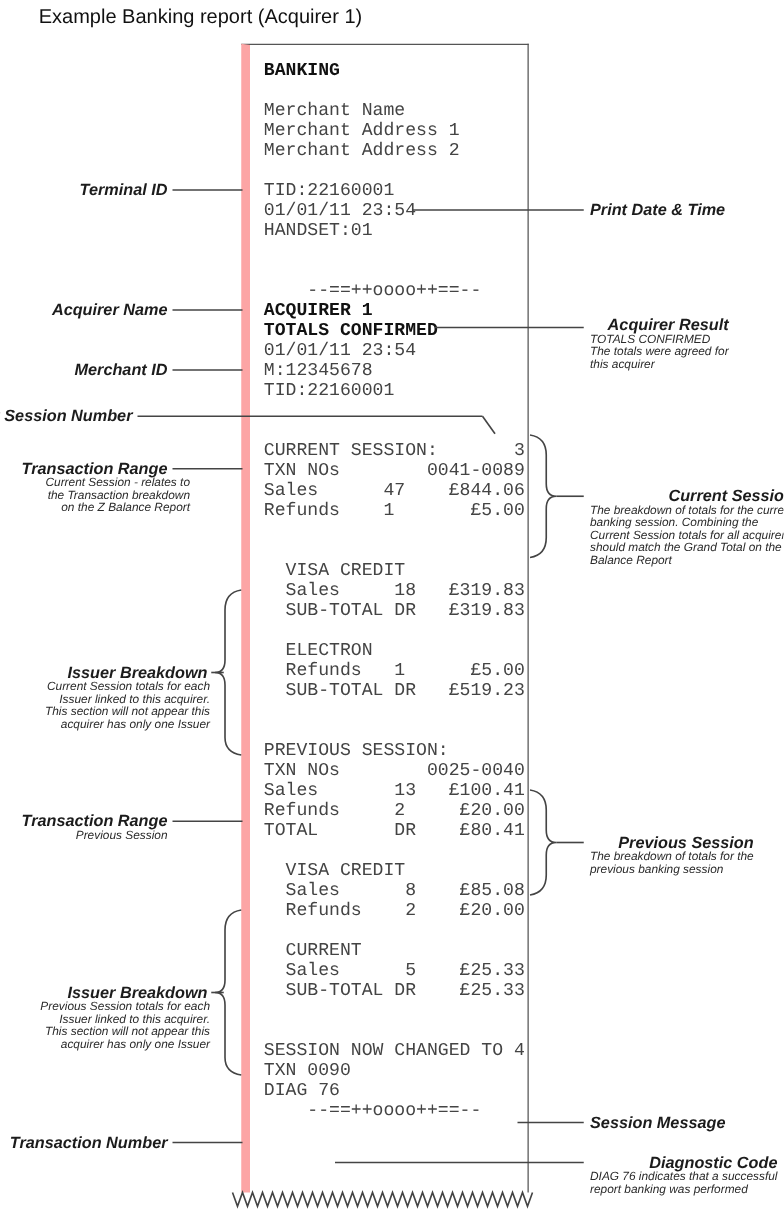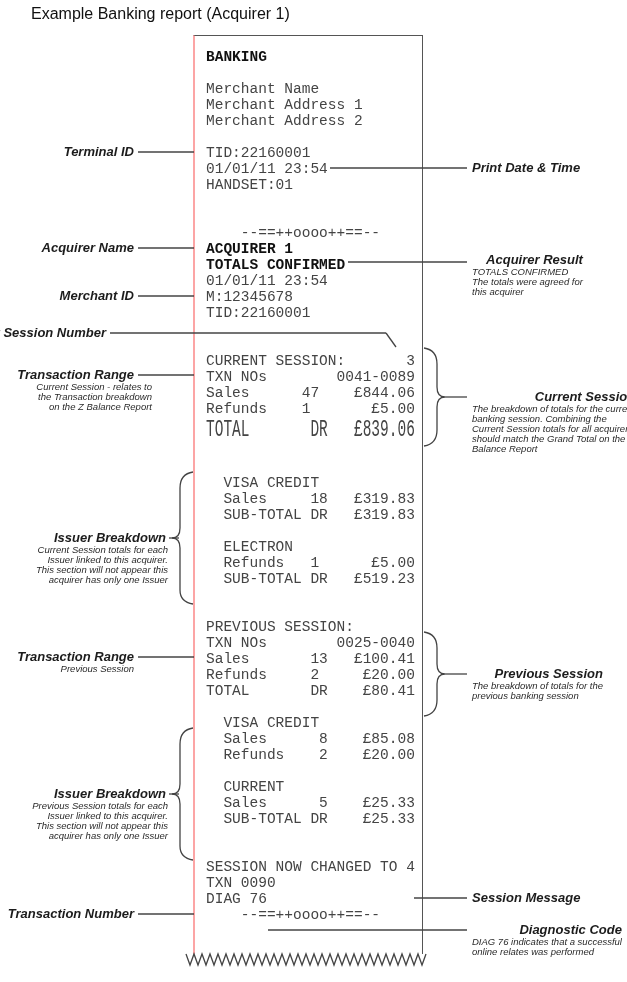--- a/index.html
+++ b/index.html
@@ -1,21 +1,21 @@
 <!DOCTYPE html>
 <html><head>
 <meta charset="utf-8">
 <style>
   html,body{margin:0;padding:0;background:#fff;}
   .page{position:relative;width:627px;height:982px;background:#ffffff;overflow:hidden;
         font-family:"Liberation Sans", sans-serif;}
   .title{position:absolute;left:31px;top:5px;font-size:16px;color:#111;}
   
   .receipt{position:absolute;left:193px;top:35px;width:230px;height:919px;
-           border-left:2px solid #fca5a5;border-right:1px solid #555;border-top:1px solid #555;
+           border-left:7px solid #fca5a5;border-right:1px solid #555;border-top:1px solid #555;
            box-sizing:border-box;background:#fff;padding:13px 0 0 11px;}
   .rl{font-family:"Liberation Mono","DejaVu Sans Mono",monospace;font-size:14.5px;
       line-height:16px;height:16px;white-space:pre;color:#444;}
   .rl.b{font-weight:bold;color:#111;}
   .rl.lg{height:26px;}
   .rl.lg span{display:inline-block;transform:scale(1,1.62);transform-origin:0 0;white-space:pre;}
   
   .ann{position:absolute;white-space:nowrap;}
   .ann .ann-label{font-size:13px;font-weight:bold;font-style:italic;color:#1c1c1c;line-height:14px;text-align:right;}
   .ann .ann-sub{font-size:9.5px;font-style:italic;color:#2a2a2a;line-height:10px;}
@@ -49,21 +49,20 @@
         <div class="rl b">TOTALS CONFIRMED</div>
         <div class="rl">01/01/11 23:54</div>
         <div class="rl">M:12345678</div>
         <div class="rl">TID:22160001</div>
         <div class="rl">&nbsp;</div>
         <div class="rl">&nbsp;</div>
         <div class="rl">CURRENT SESSION:       3</div>
         <div class="rl">TXN NOs        0041-0089</div>
         <div class="rl">Sales      47    £844.06</div>
         <div class="rl">Refunds    1       £5.00</div>
-        <div class="rl lg"><span>TOTAL       DR   £839.06</span></div>
         <div class="rl">&nbsp;</div>
         <div class="rl">&nbsp;</div>
         <div class="rl">  VISA CREDIT</div>
         <div class="rl">  Sales     18   £319.83</div>
         <div class="rl">  SUB-TOTAL DR   £319.83</div>
         <div class="rl">&nbsp;</div>
         <div class="rl">  ELECTRON</div>
         <div class="rl">  Refunds   1      £5.00</div>
         <div class="rl">  SUB-TOTAL DR   £519.23</div>
         <div class="rl">&nbsp;</div>
@@ -179,16 +178,16 @@
     <div class="ann-label">Previous Session</div>
     <div class="ann-sub">The breakdown of totals for the</div>
     <div class="ann-sub">previous banking session</div>
   </div>
   <div class="ann right" style="top:891px;left:472px">
     <div class="ann-label">Session Message</div>
   </div>
   <div class="ann right" style="top:923px;left:472px">
     <div class="ann-label">Diagnostic Code</div>
     <div class="ann-sub">DIAG 76 indicates that a successful</div>
-    <div class="ann-sub">online relates was performed</div>
+    <div class="ann-sub">report banking was performed</div>
   </div>
 
 </div>
 
 </body></html>

